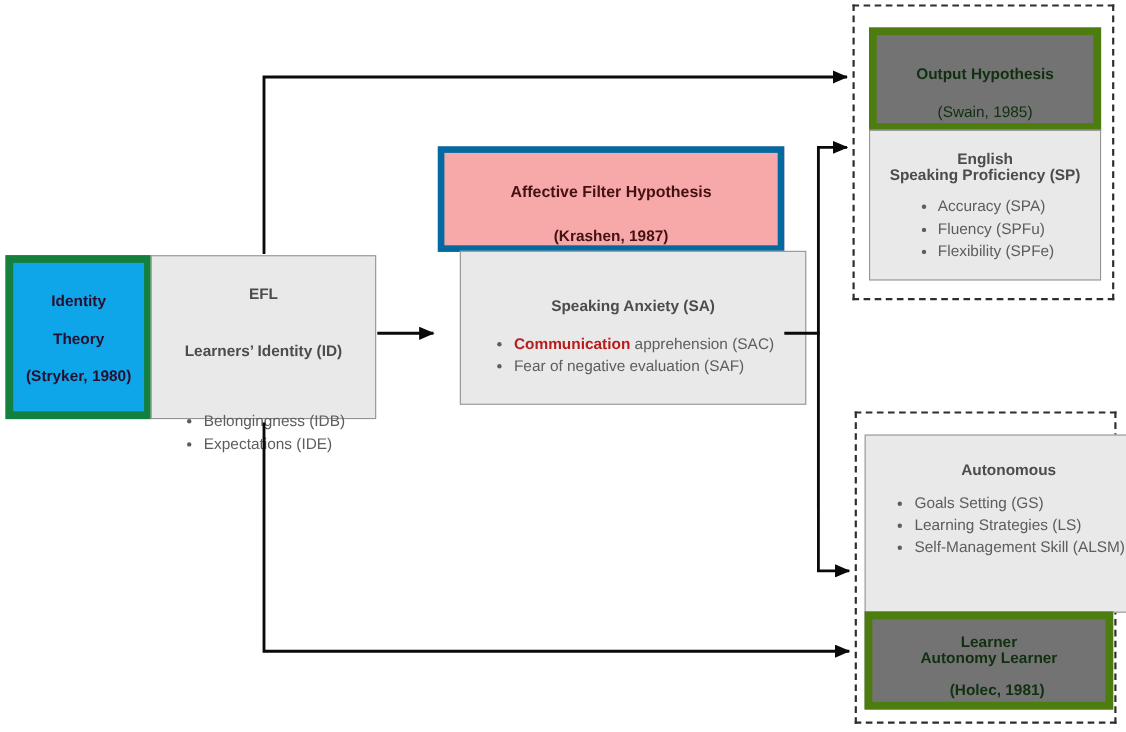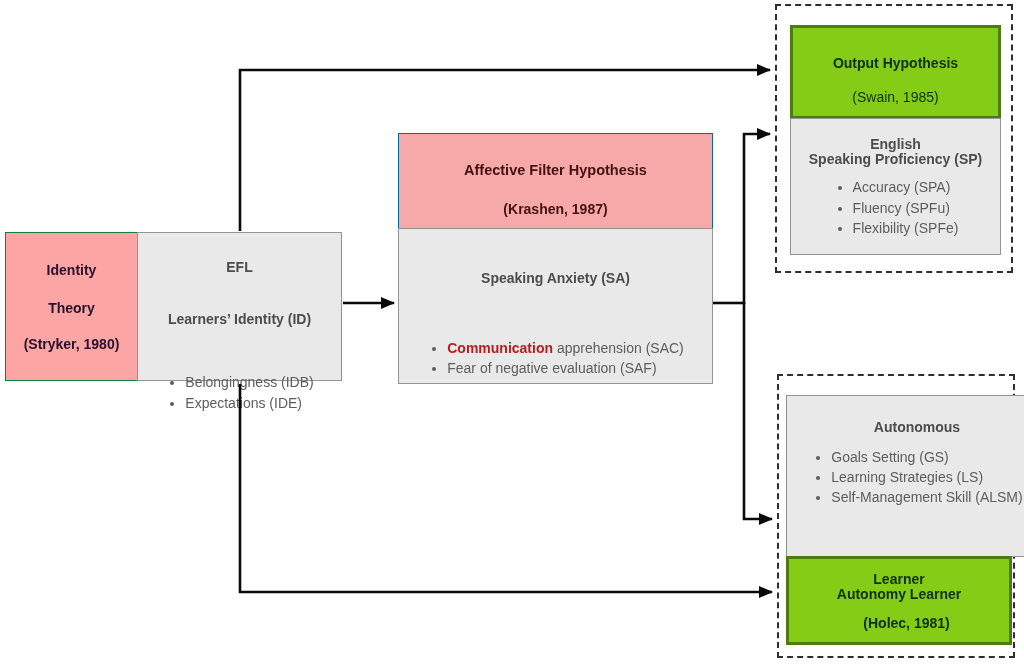--- a/index.html
+++ b/index.html
@@ -2,23 +2,23 @@
 <html><head>
 <meta charset="utf-8">
 <style>
   html,body{margin:0;padding:0;background:#fff;}
   .canvas{
     position:relative;width:1024px;height:665px;background:#ffffff;
     font-family:"Liberation Sans", sans-serif;overflow:hidden;
   }
   .box{position:absolute;box-sizing:border-box;text-align:center;}
   .gray-box{background:#e9e9e9;border:1px solid #949494;}
-  .purple-box{background:#fca5a5;border:1px solid #15803d;}
-  .pink-box{background:#f7a8a8;border:1px solid #0369a1;text-align:right;}
-  .green-box{background:#84cc16;border:3px solid #4d7c0f;}
+  .purple-box{background:#0ea5e9;border:7px solid #15803d;}
+  .pink-box{background:#f7a8a8;border:6px solid #0369a1;text-align:right;}
+  .green-box{background:#737373;border:7px solid #4d7c0f;}
   .dashed-container{position:absolute;box-sizing:border-box;border:2px dashed #2e2e2e;background:transparent;}
 
   .title{font-weight:bold;font-size:14px;line-height:1.4;color:#4c4c4c;}
   .title-dark-purple{color:#27102e;}
   .title-dark-red{color:#441111;font-size:14.5px;}
   .title-dark-green{color:#10300f;}
   .citation{font-size:14px;}
   .citation.bold{font-weight:bold;}
 
   .bullets{list-style:disc;text-align:left;font-size:14px;line-height:1.38;
@@ -26,21 +26,21 @@
   .bullets li{margin:1px 0;}
   .emph{color:#b91c1c;font-weight:600;}
 
   
   .flex-col{display:flex;flex-direction:column;align-items:center;}
   #identity-box{left:5px;top:232px;width:133px;height:149px;justify-content:space-evenly;padding:10px 4px;}
   #efl-box{left:137px;top:232px;width:205px;height:149px;padding-top:25px;gap:32px;}
   #efl-box .bullets{margin-top:11px;}
   #affective-box{left:398px;top:133px;width:315px;height:96px;padding-top:26px;}
   #affective-box .citation{margin-top:21px;}
-  #sa-box{left:398px;top:228px;width:315px;height:156px;padding-top:40px;gap:36px;}
+  #sa-box{left:418px;top:228px;width:315px;height:140px;padding-top:40px;}
   #sa-box .bullets{margin-top:13px;}
   #output-box{left:13px;top:19px;width:211px;height:94px;padding-top:26px;}
   #output-box .citation{margin-top:15px;}
   #sp-box{left:13px;top:112px;width:211px;height:137px;padding-top:16px;}
   #sp-box .bullets{margin-top:8px;}
   #als-box{left:7px;top:19px;width:262px;height:162px;padding-top:22px;}
   #als-box .bullets{margin-top:9px;max-width:196px;}
   #lat-box{left:7px;top:180px;width:226px;height:89px;padding-top:11px;}
   #lat-box .citation{margin-top:11px;padding-left:15px;}
 

